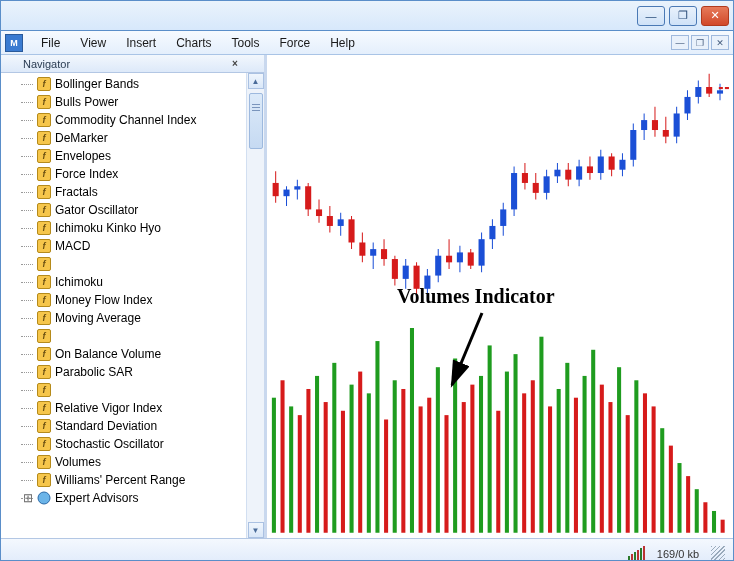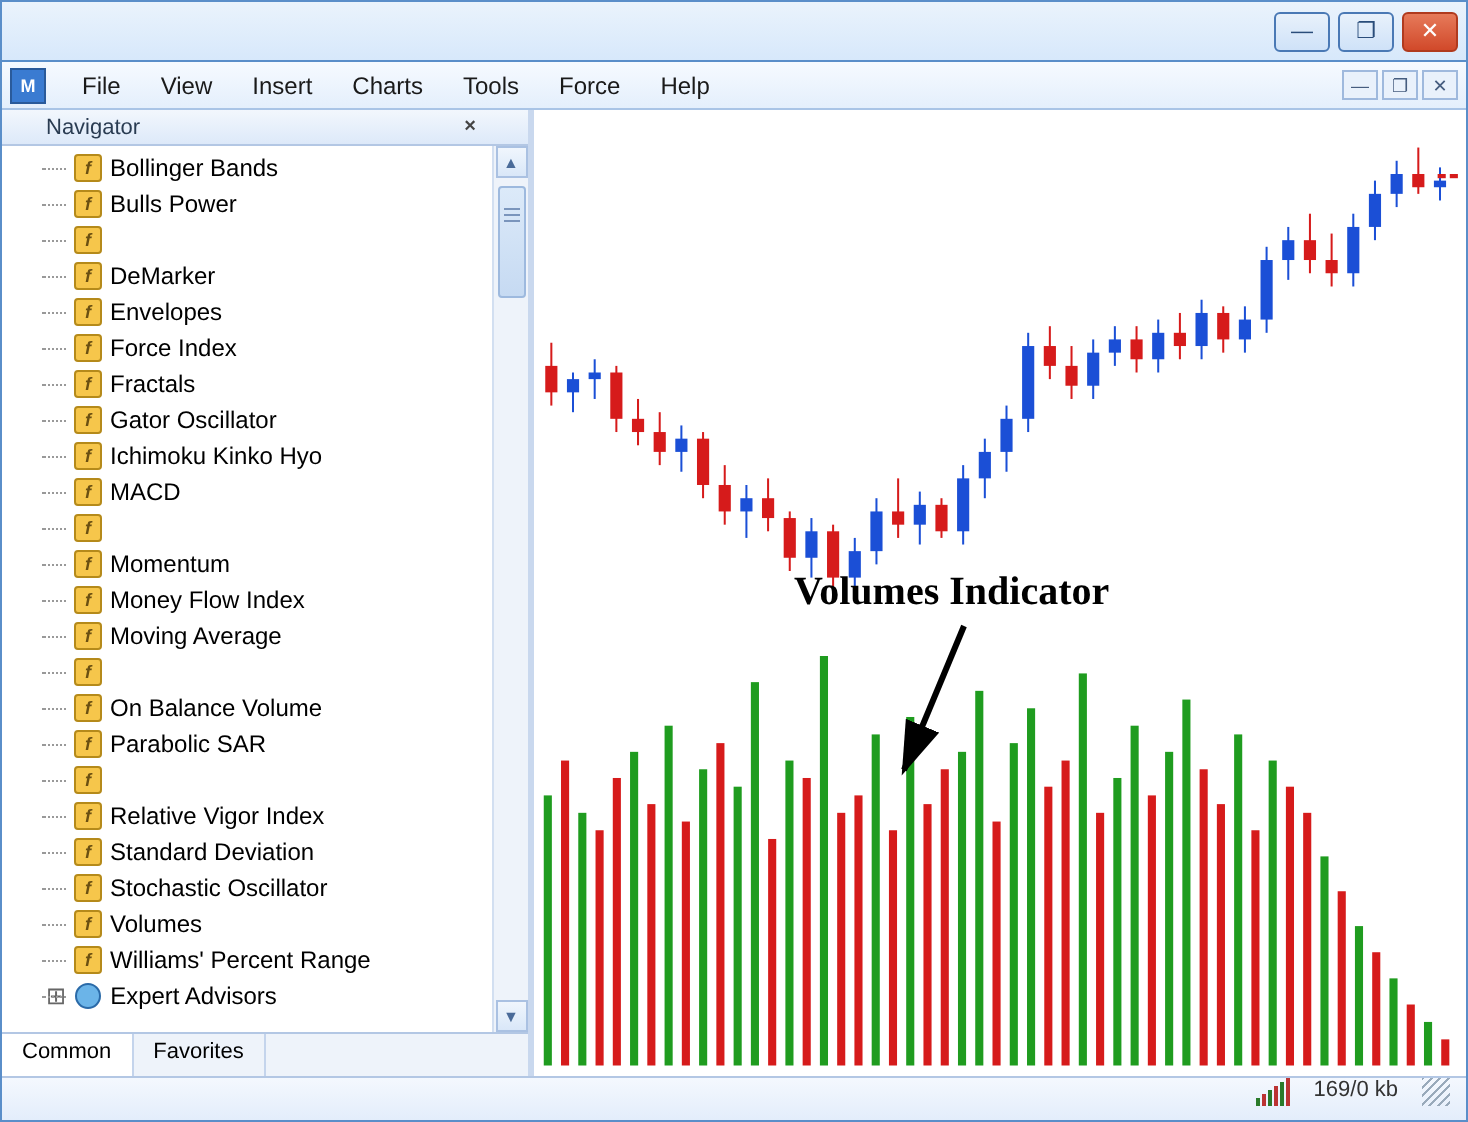--- a/index.html
+++ b/index.html
@@ -27,21 +27,21 @@
 .scroll-btn { width: 16px; height: 16px; background: linear-gradient(#f0f6fd,#d9e7f8); border:1px solid #aac1e2; display:flex;align-items:center;justify-content:center; color:#4a6b99; font-size:8px; }
 .scroll-thumb { width: 14px; height: 56px; background: linear-gradient(#dceaf9,#c6daf2); border:1px solid #9db9de; border-radius:2px; margin-top: 4px; }
 .scroll-handle { width:8px; height:18px; margin:4px auto; display:flex;flex-direction:column;gap:2px;justify-content:center; }
 .scroll-handle div{height:1px;background:#7a95bc;}
 .nav-tabs { height: 22px; display: flex; border-top: 1px solid #b3c7e4; background: #eef3fa; }
 .nav-tab { padding: 3px 10px; font-size: 11px; border-right:1px solid #c4d4ec; }
 .nav-tab.active { background: #fff; border-bottom:1px solid #fff; margin-bottom:-1px; }
 .chart-area { flex: 1; position: relative; background: #fff; }
 svg.chart { width: 100%; height: 100%; }
 .annotation { position: absolute; font-family: Liberation Serif, serif; font-weight: bold; font-size: 20px; color: #000; }
-.statusbar { height: 22px; background: linear-gradient(#f4f8fe,#e3edfb); border-top: 1px solid #b3c7e4; display:flex; align-items:flex-start; justify-content:flex-end; padding-right:8px; gap:12px; font-size:11px; color:#333; }
+.statusbar { height: 22px; background: linear-gradient(#f4f8fe,#e3edfb); border-top: 1px solid #b3c7e4; display:flex; align-items:flex-end; justify-content:flex-end; padding-right:8px; gap:12px; font-size:11px; color:#333; }
 .sig-icon { display:flex; align-items:flex-end; gap:1px; height:14px; }
 .sig-icon span { width:2px; background:#2a7a2a; }
 .sig-icon span:nth-child(1){height:4px;} .sig-icon span:nth-child(2){height:6px;background:#b33;} .sig-icon span:nth-child(3){height:8px;} .sig-icon span:nth-child(4){height:10px;background:#b33;} .sig-icon span:nth-child(5){height:12px;} .sig-icon span:nth-child(6){height:14px;background:#b33;}
 .resize-grip { width:14px;height:14px; background: repeating-linear-gradient(135deg,#9ab 0 1px,transparent 1px 3px); }
 </style>
 </head>
 <body>
 
 <div class="titlebar">
   <div class="win-btn">—</div>
@@ -76,20 +76,21 @@
           <div class="tree-item tree-branch">
             <span class="find-icon">f</span>
             <span>Bollinger Bands</span>
           </div>
           <div class="tree-item tree-branch">
             <span class="find-icon">f</span>
             <span>Bulls Power</span>
           </div>
           <div class="tree-item tree-branch">
             <span class="find-icon">f</span>
+            <span>Commodity Channel Index</span>
           </div>
           <div class="tree-item tree-branch">
             <span class="find-icon">f</span>
             <span>DeMarker</span>
           </div>
           <div class="tree-item tree-branch">
             <span class="find-icon">f</span>
             <span>Envelopes</span>
           </div>
           <div class="tree-item tree-branch">
@@ -110,21 +111,21 @@
           </div>
           <div class="tree-item tree-branch">
             <span class="find-icon">f</span>
             <span>MACD</span>
           </div>
           <div class="tree-item tree-branch">
             <span class="find-icon">f</span>
           </div>
           <div class="tree-item tree-branch">
             <span class="find-icon">f</span>
-            <span>Momentum</span>
+            <span>Ichimoku</span>
           </div>
           <div class="tree-item tree-branch">
             <span class="find-icon">f</span>
             <span>Money Flow Index</span>
           </div>
           <div class="tree-item tree-branch">
             <span class="find-icon">f</span>
             <span>Moving Average</span>
           </div>
           <div class="tree-item tree-branch">
@@ -174,24 +175,20 @@
         <div class="scroll-thumb">
             <div class="scroll-handle">
               <div></div>
               <div></div>
               <div></div>
             </div>
           </div>
         <div style="flex:1"></div>
         <div class="scroll-btn">▼</div>
       </div>
-    </div>
-    <div class="nav-tabs">
-      <div class="nav-tab active">Common</div>
-      <div class="nav-tab">Favorites</div>
     </div>
   </div>
 
   <div class="chart-area">
     <svg class="chart" id="chartsvg" viewBox="0 0 460 460" preserveAspectRatio="none">
         <line x1="8.55813953488372" y1="110.82191780821918" x2="8.55813953488372" y2="140.75342465753425" stroke="#d61b1b" stroke-width="1"></line>
         <rect x="5.55813953488372" y="121.84931506849314" width="6" height="12.602739726027423" fill="#d61b1b"></rect>
         <line x1="19.25581395348837" y1="125" x2="19.25581395348837" y2="143.9041095890411" stroke="#1b4fd6" stroke-width="1"></line>
         <rect x="16.25581395348837" y="128.15068493150685" width="6" height="6.3013698630137185" fill="#1b4fd6"></rect>
         <line x1="29.95348837209302" y1="118.6986301369863" x2="29.95348837209302" y2="137.60273972602738" stroke="#1b4fd6" stroke-width="1"></line>

